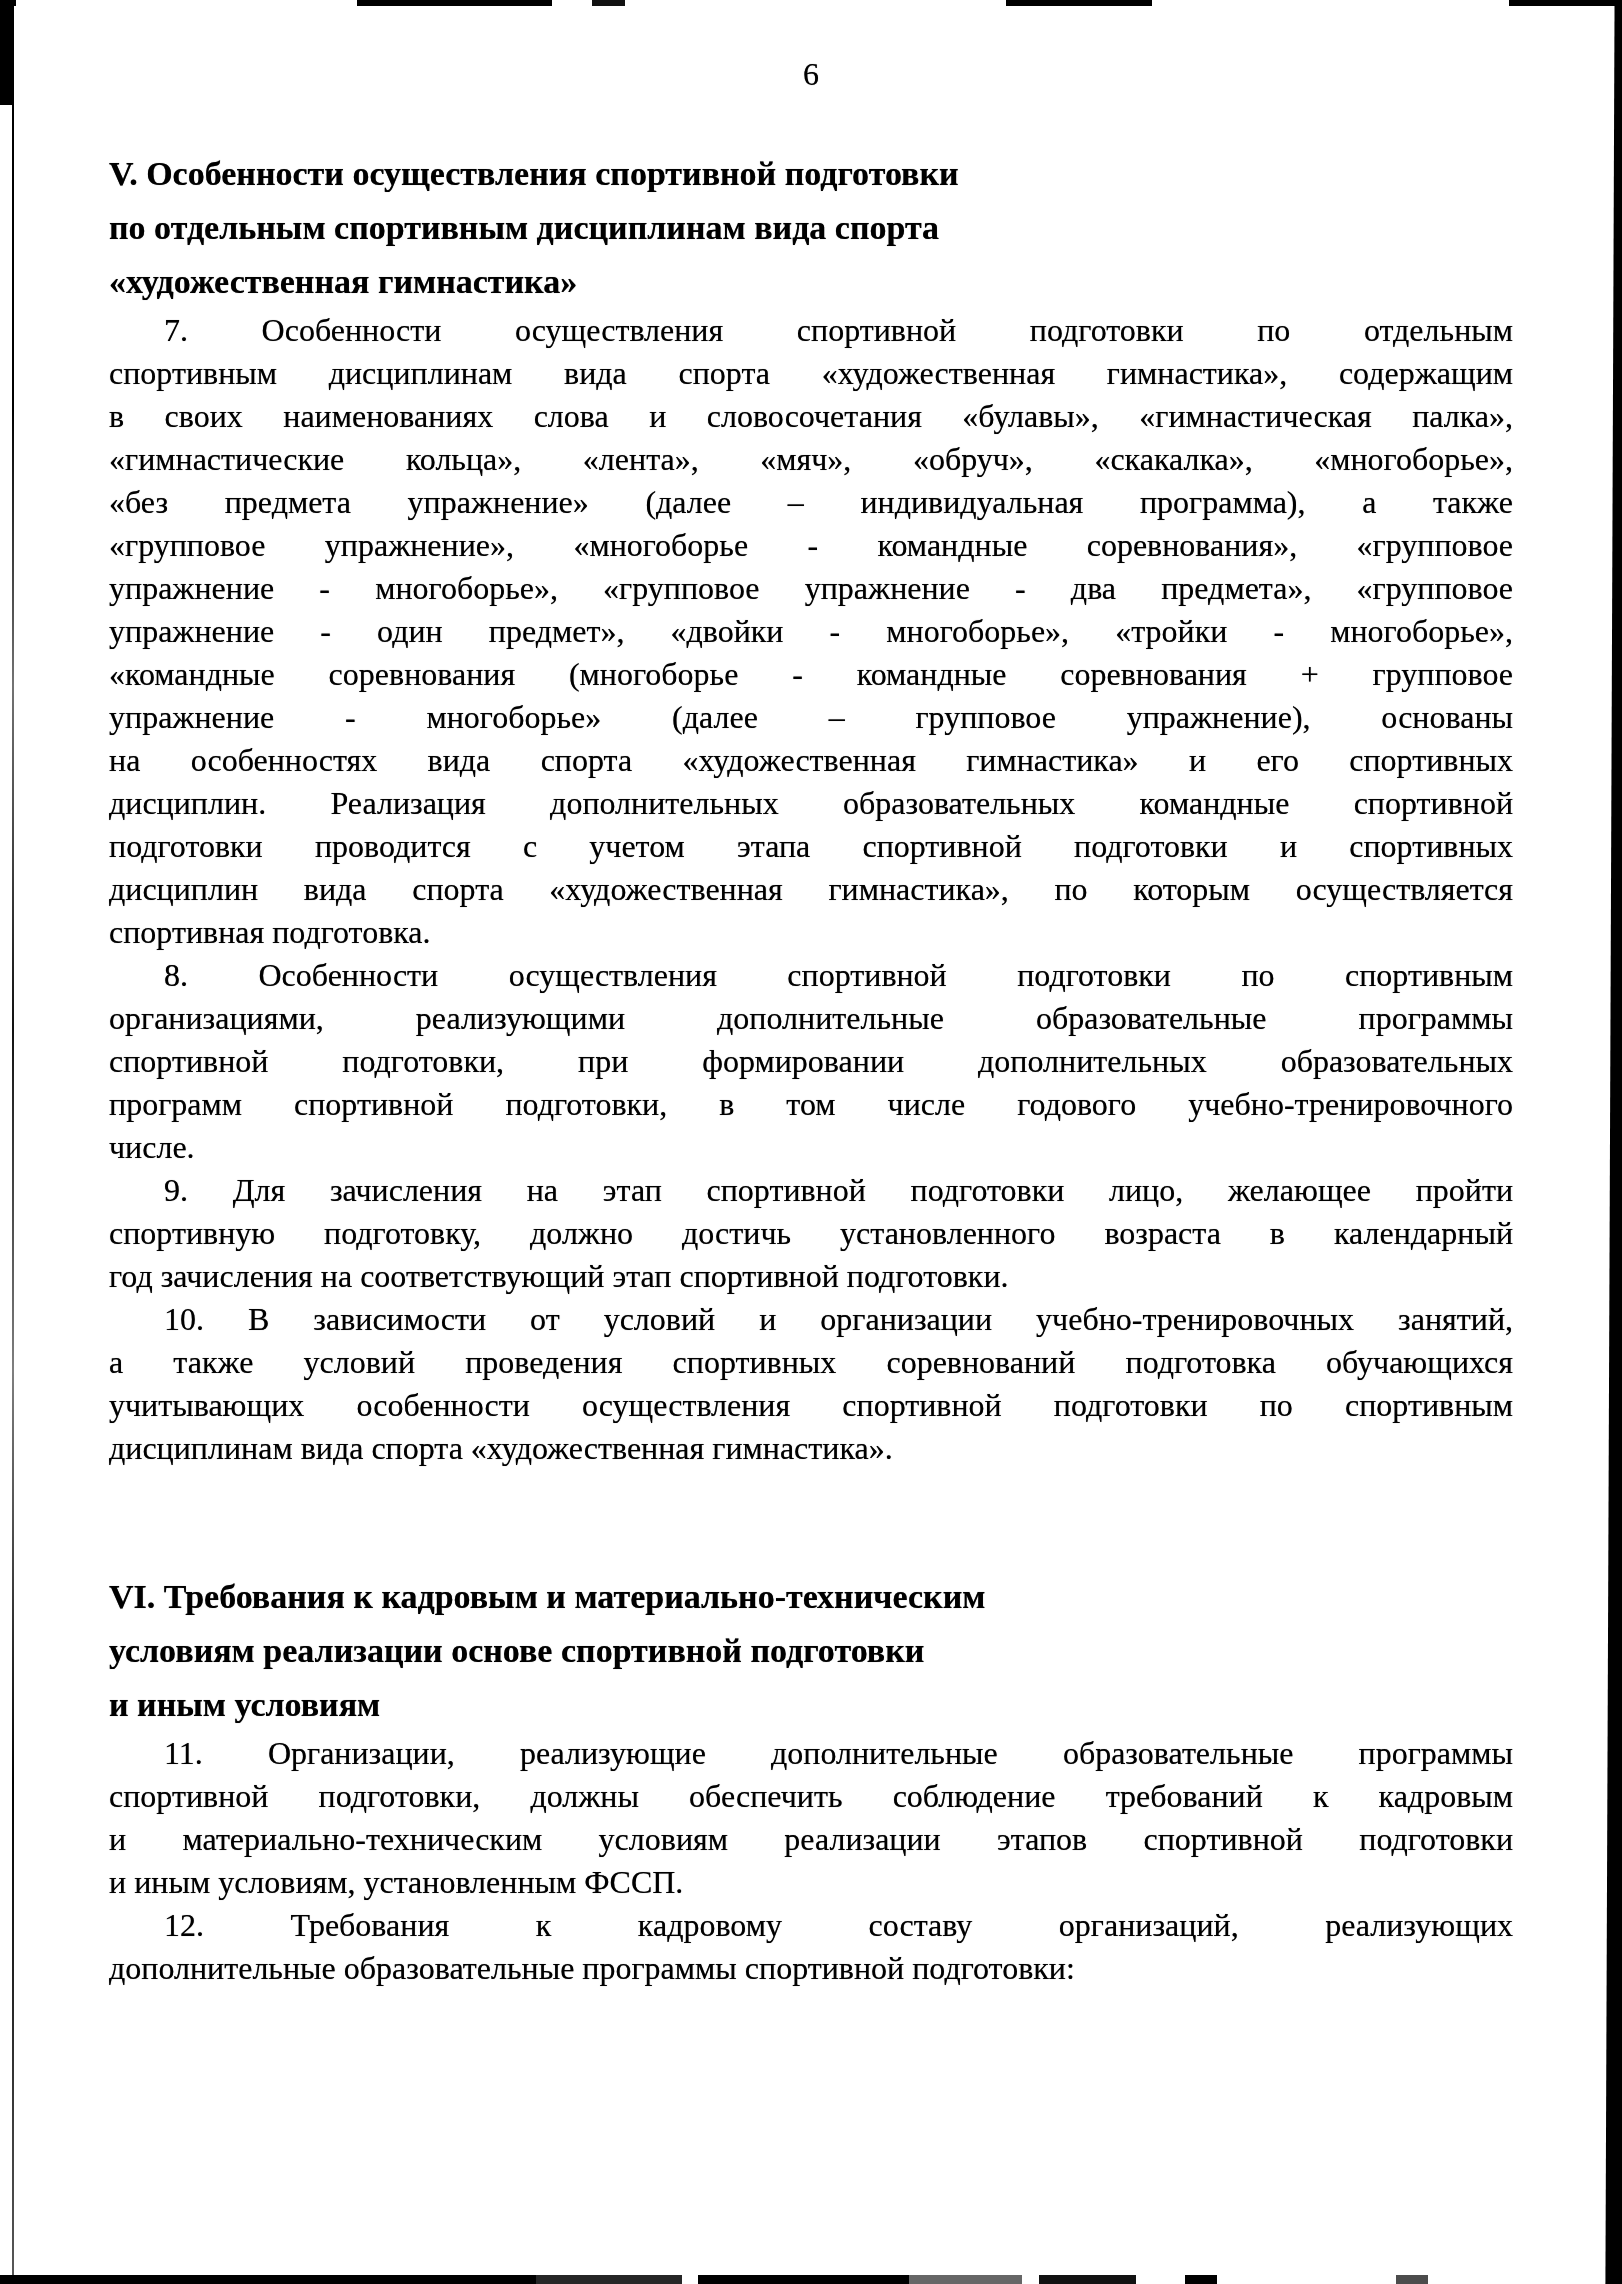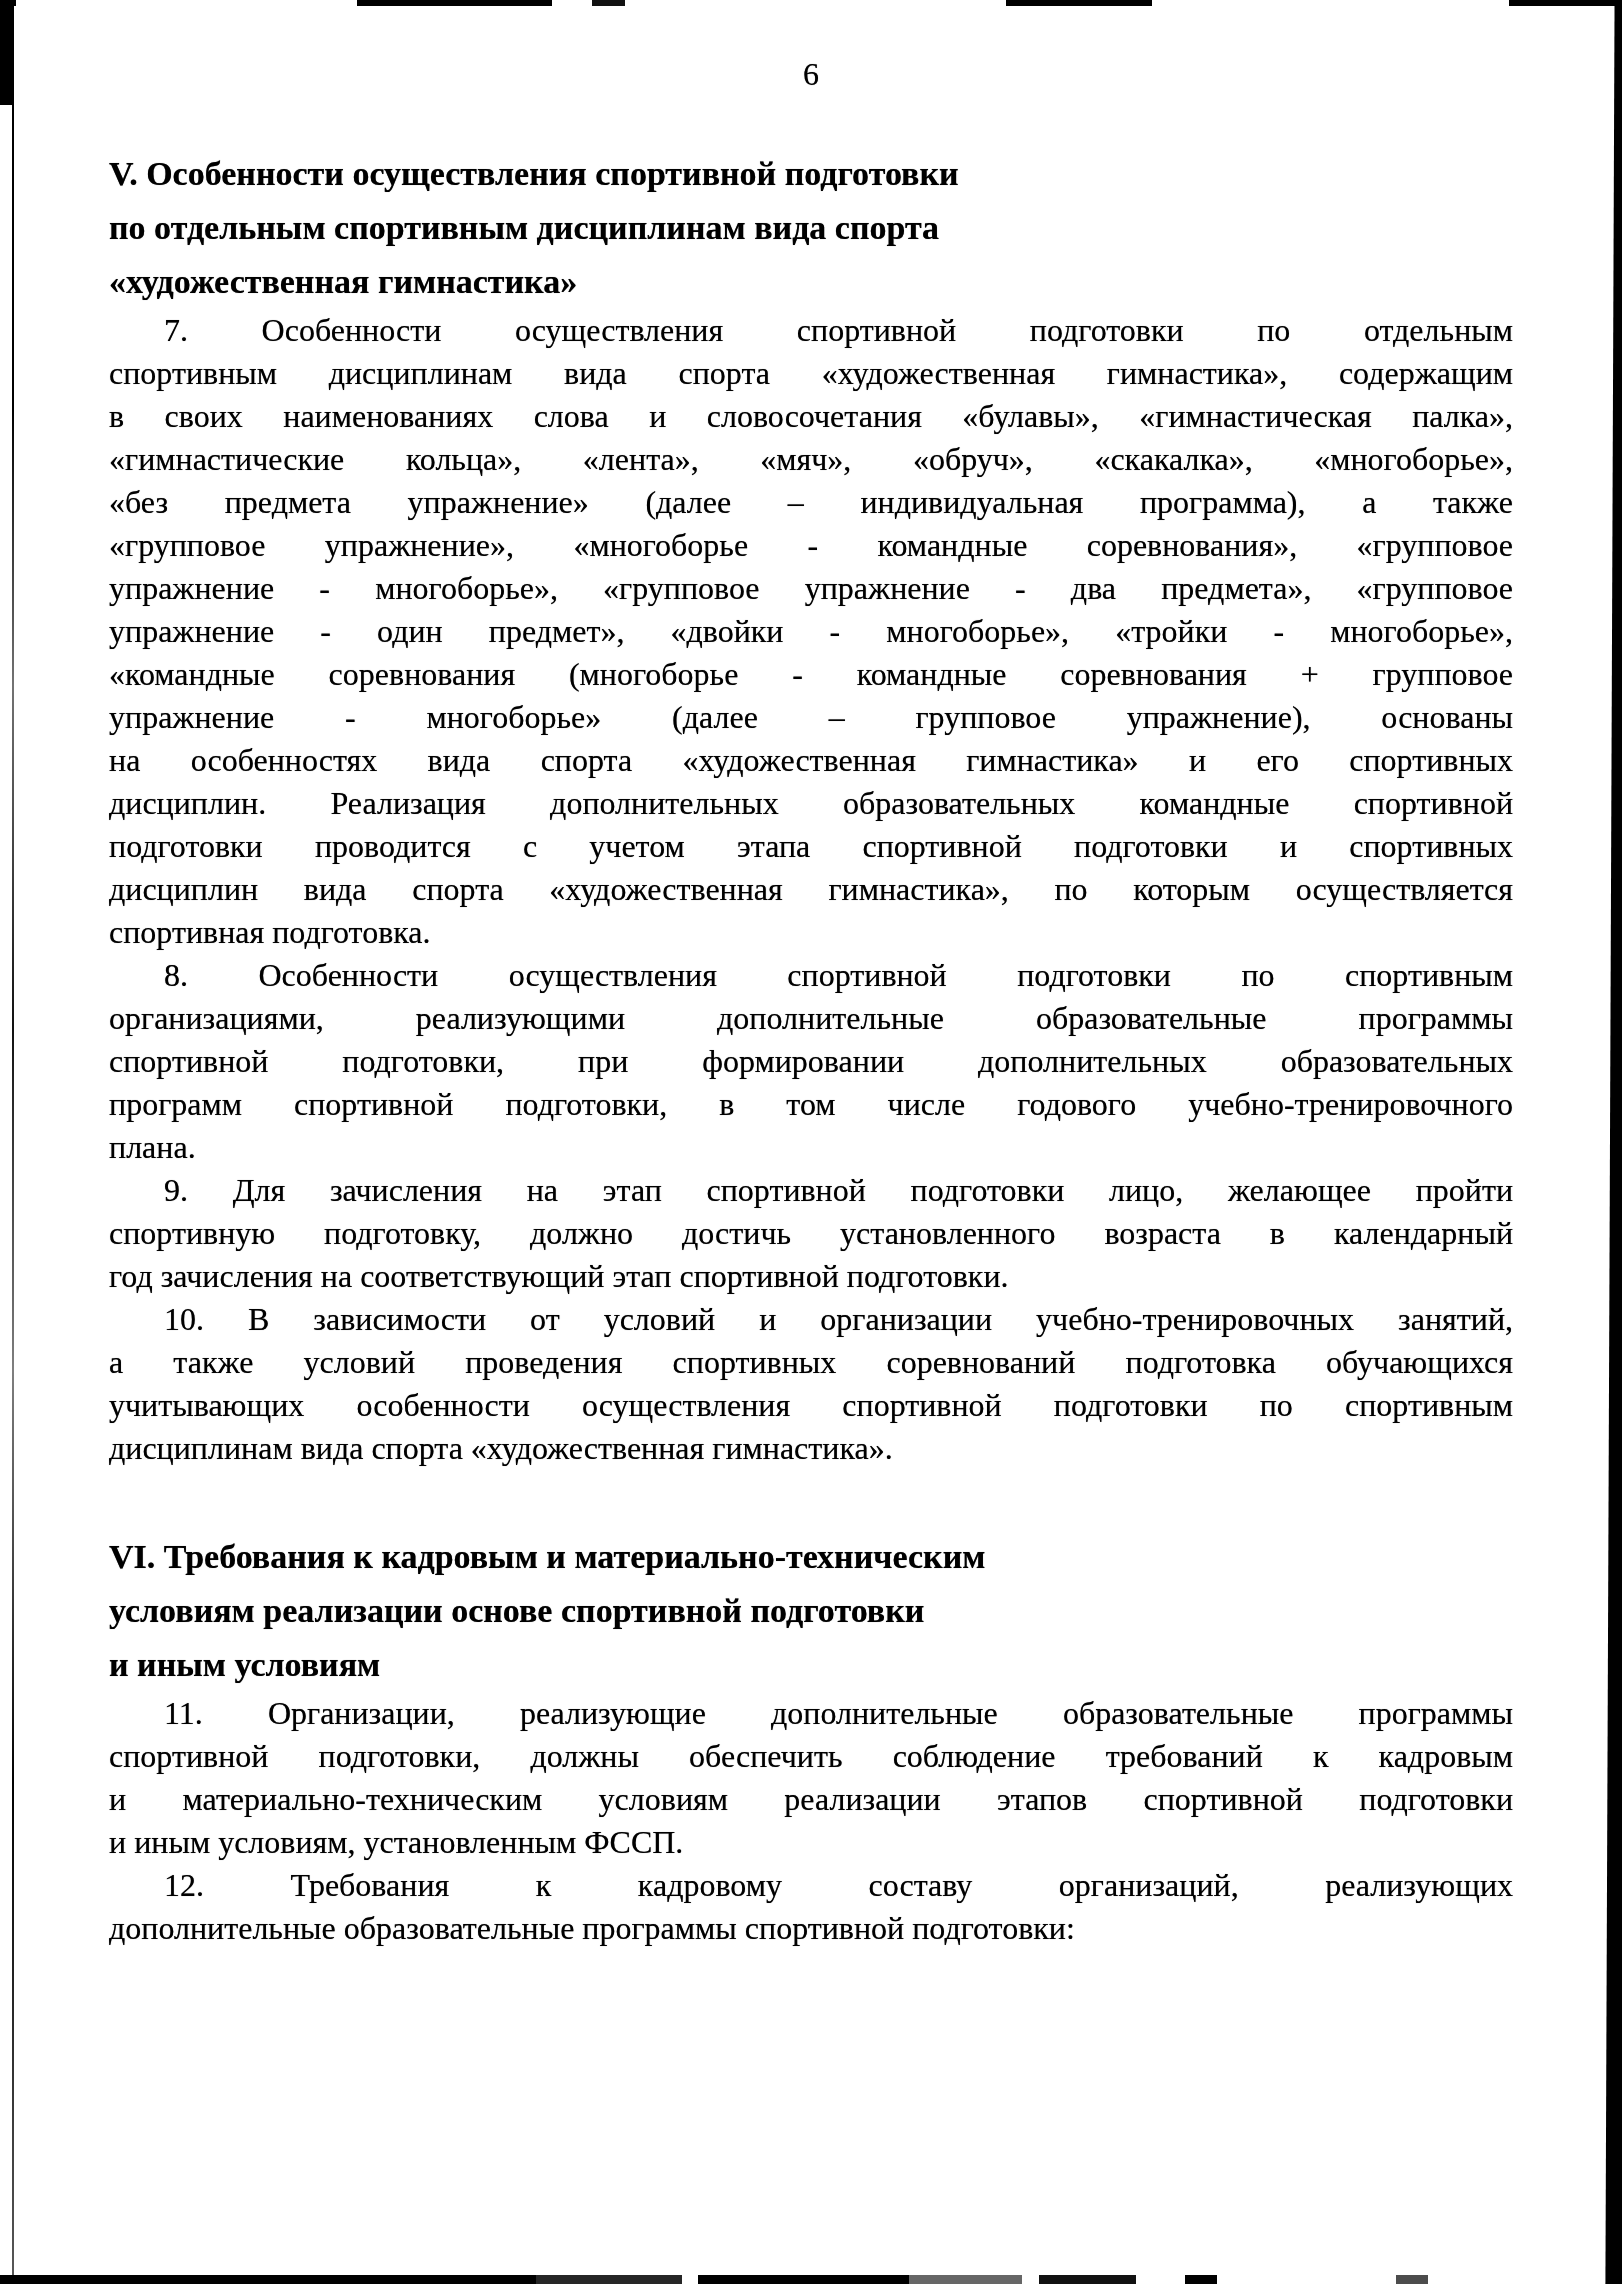--- a/index.html
+++ b/index.html
@@ -26,21 +26,21 @@
     line-height: 43px;
   }
   .heading-block { font-weight: 700; }
   .heading-block .heading-line {
     font-size: 34px;
     line-height: 54px;
     text-align: left;
     font-weight: 700;
   }
   .section-v-heading { margin-top: 51px; }
-  .section-vi-heading { margin-top: 60px; }
+  .section-vi-heading { margin-top: 100px; }
   .body-block { }
   .body-para .text-line {
     font-size: 32px;
     line-height: 43px;
     text-align: justify;
     text-align-last: justify;
     white-space: nowrap;
   }
   .body-para .text-line.first { text-indent: 55px; }
   .body-para .text-line.last { text-align-last: left; }
@@ -115,21 +115,21 @@
           <div class="text-line">дисциплин. Реализация дополнительных образовательных командные спортивной</div>
           <div class="text-line">подготовки проводится с учетом этапа спортивной подготовки и спортивных</div>
           <div class="text-line">дисциплин вида спорта «художественная гимнастика», по которым осуществляется</div>
           <div class="text-line last">спортивная подготовка.</div>
         </div>
       <div class="body-para">
           <div class="text-line first">8. Особенности осуществления спортивной подготовки по спортивным</div>
           <div class="text-line">организациями, реализующими дополнительные образовательные программы</div>
           <div class="text-line">спортивной подготовки, при формировании дополнительных образовательных</div>
           <div class="text-line">программ спортивной подготовки, в том числе годового учебно-тренировочного</div>
-          <div class="text-line last">плана.</div>
+          <div class="text-line last">числе.</div>
         </div>
       <div class="body-para">
           <div class="text-line first">9. Для зачисления на этап спортивной подготовки лицо, желающее пройти</div>
           <div class="text-line">спортивную подготовку, должно достичь установленного возраста в календарный</div>
           <div class="text-line last">год зачисления на соответствующий этап спортивной подготовки.</div>
         </div>
       <div class="body-para">
           <div class="text-line first">10. В зависимости от условий и организации учебно-тренировочных занятий,</div>
           <div class="text-line">а также условий проведения спортивных соревнований подготовка обучающихся</div>
           <div class="text-line">учитывающих особенности осуществления спортивной подготовки по спортивным</div>

